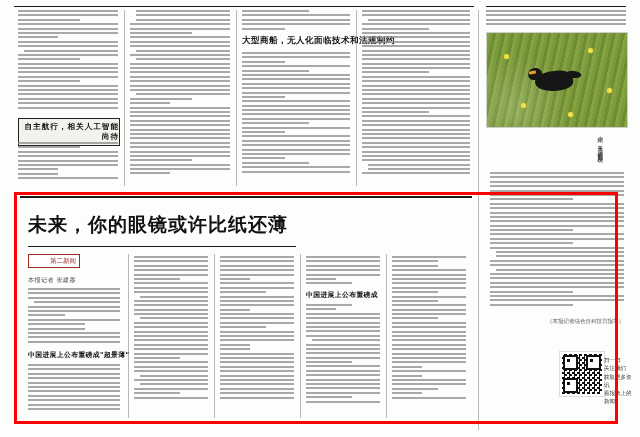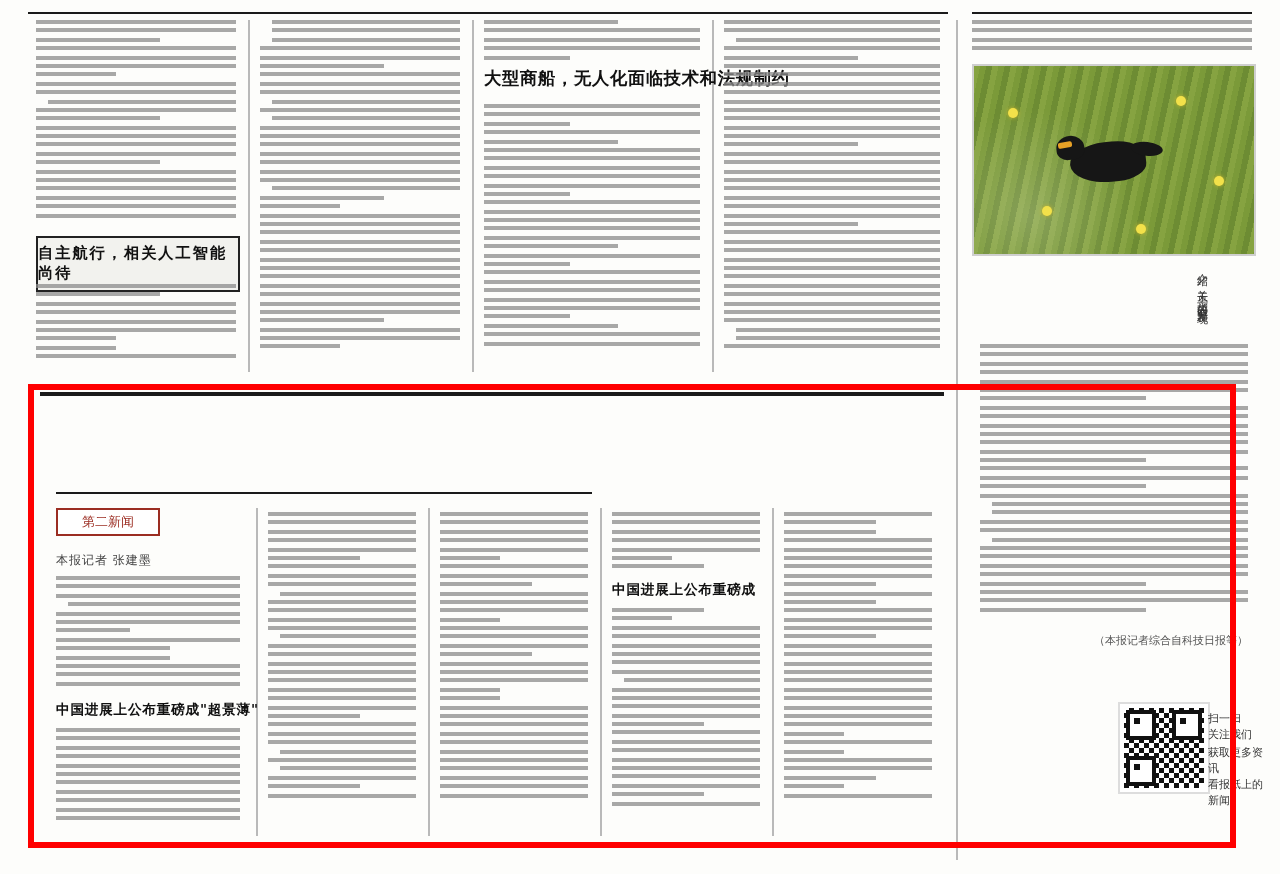--- a/index.html
+++ b/index.html
@@ -46,21 +46,21 @@
     white-space: nowrap;
     line-height: 1;
     text-align: center;
   }
   .boxhead {
     border: 1px solid #222;
     background: #f2f2ee;
     font-size: 7.6px;
     font-weight: bold;
     color: #111;
-    text-align: left;
+    text-align: right;
     padding: 3px 0;
     letter-spacing: 1px;
   }
 
   
   .hair {
     position: absolute;
     background: #1a1a1a;
     height: 1px;
   }
@@ -156,21 +156,21 @@
     letter-spacing: 1px;
     white-space: nowrap;
   }
   .byline-box {
     position: absolute;
     border: 1px solid #9b2d22;
     color: #9b2d22;
     font-size: 6.5px;
     padding: 2px 3px;
     line-height: 1.25;
-    text-align: center;
+    text-align: right;
     background: #fff;
   }
   .byline-sub {
     position: absolute;
     font-size: 6px;
     color: #444;
     letter-spacing: .5px;
     white-space: nowrap;
   }
 
@@ -465,20 +465,21 @@
         <i></i>
       </div>
   </div>
   <div class="qrcap" style="left:604px; top:356px; width:30px;">扫一扫
 关注我们
 获取更多资讯
 看报纸上的新闻</div>
 
   <div class="hair" style="left:20px; top:196px; width:452px; height:2px;"></div>
 
+  <div id="feature-title" style="left:28px; top:212px;">未来，你的眼镜或许比纸还薄</div>
 
   <div class="hair" style="left:28px; top:246px; width:268px;"></div>
 
   <div class="byline-box" style="left:28px; top:254px; width:44px;">
     <div>第二新闻</div>
   </div>
   <div class="byline-sub" style="left:28px; top:276px;">本报记者 张建墨</div>
 
   <div class="vhair" style="left:128px; top:254px; height:164px;"></div>
   <div class="vhair" style="left:214px; top:254px; height:164px;"></div>

